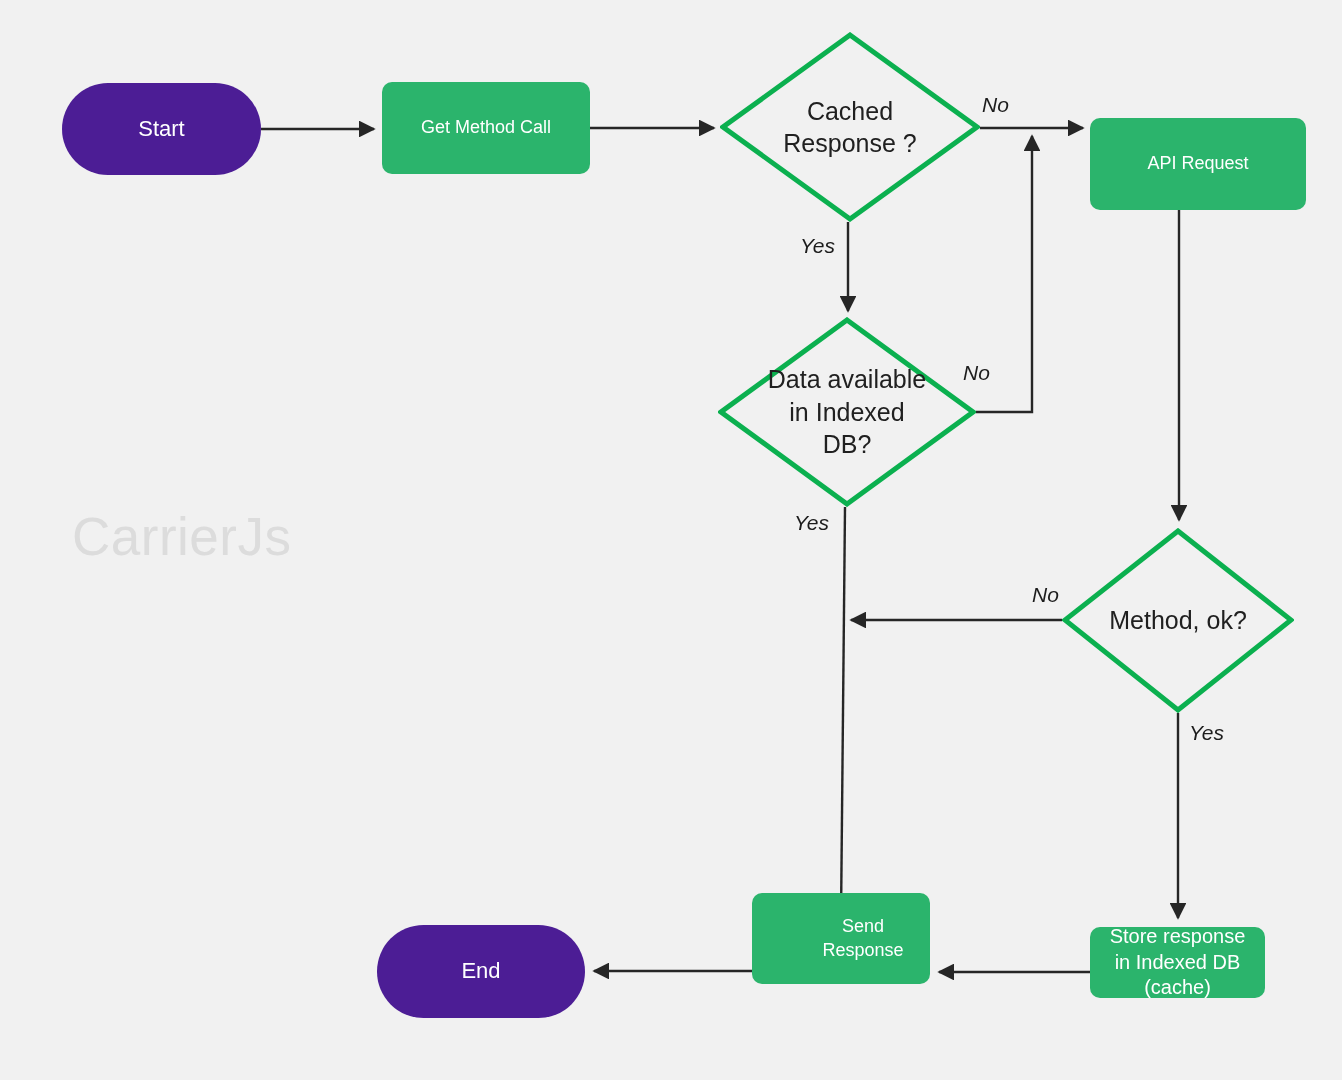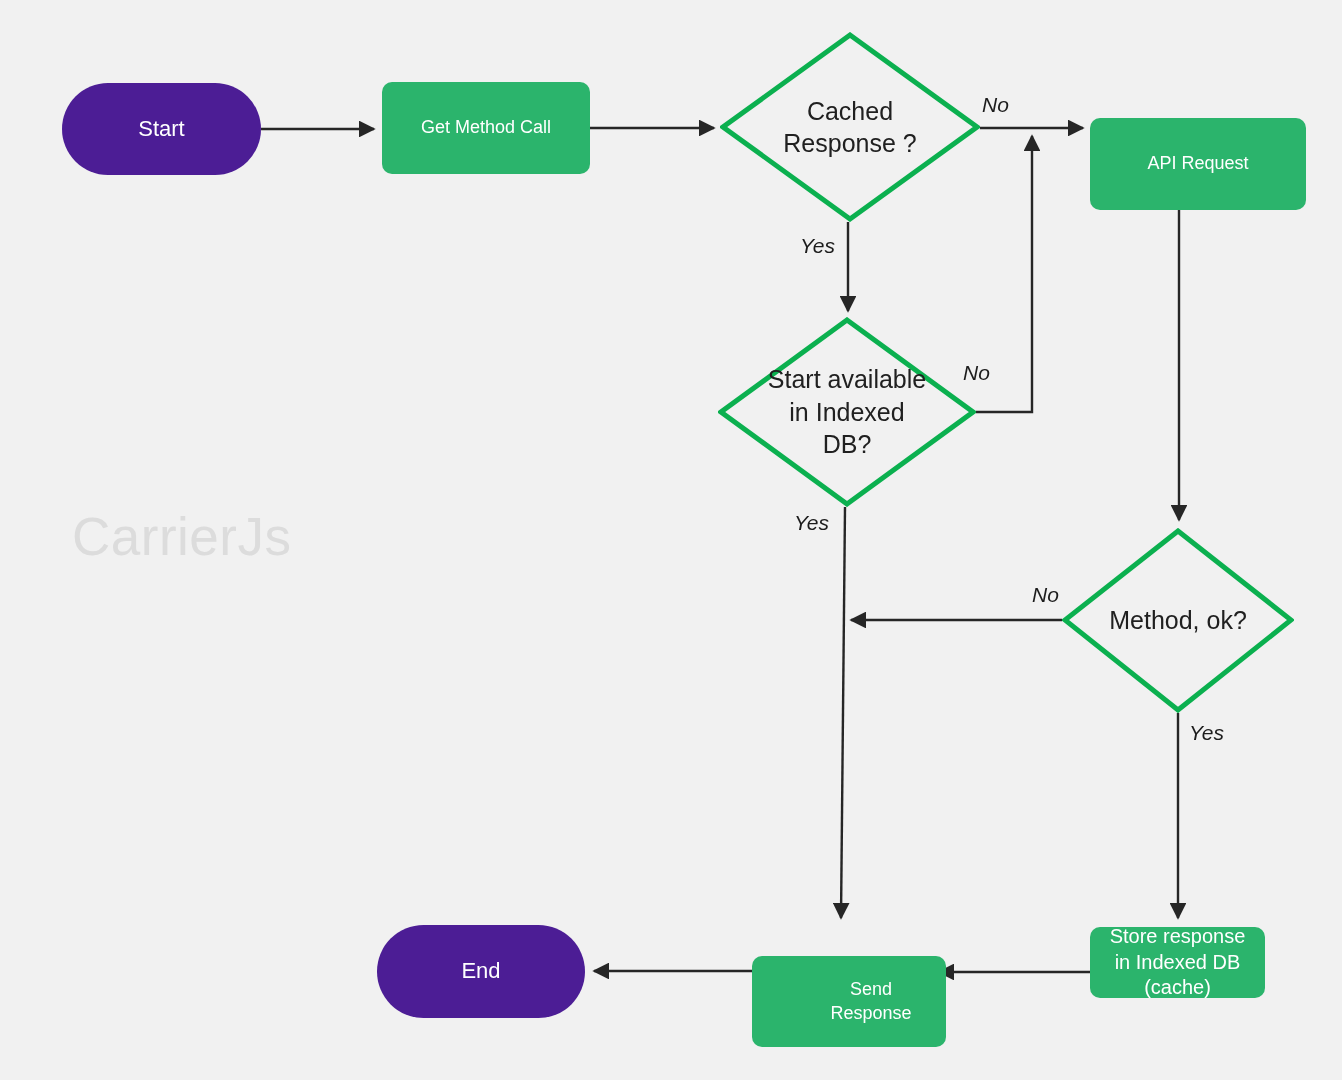--- a/index.html
+++ b/index.html
@@ -148,39 +148,39 @@
   </div>
 
   <div class="node process" style="left:1090px; top:82px; width:216px; height:92px;margin-top:36px;">
     <span>API Request</span>
   </div>
 
   <div class="decision" style="left:718px; top:317px; width:258px; height:190px;">
     <svg class="dia-shape" viewBox="0 0 258 190" preserveAspectRatio="none">
       <polygon points="129,3 255,95 129,187 3,95" fill="none" stroke="#0bb04f" stroke-width="5"></polygon>
     </svg>
-    <span class="dia-label">Start available
+    <span class="dia-label">Data available
 in Indexed
 DB?</span>
   </div>
 
   <div class="decision" style="left:1062px; top:528px; width:232px; height:185px;">
     <svg class="dia-shape" viewBox="0 0 232 185" preserveAspectRatio="none">
       <polygon points="116,3 229,92 116,182 3,92" fill="none" stroke="#0bb04f" stroke-width="5"></polygon>
     </svg>
     <span class="dia-label">Method, ok?</span>
   </div>
 
   <div class="node process small" style="left:1090px; top:927px; width:175px; height:71px;">
     <span style="white-space:pre-line">Store response
 in Indexed DB
 (cache)</span>
   </div>
 
-  <div class="node process" style="left:752px; top:956px; width:194px; height:91px;padding-left:44px;">
+  <div class="node process" style="left:752px; top:893px; width:178px; height:91px;padding-left:44px;">
     <span style="white-space:pre-line">Send
 Response</span>
   </div>
 
   <div class="node terminator" style="left:377px; top:925px; width:208px; height:93px;">
     <span>End</span>
   </div>
 
   <div class="edge-label" style="left:982px; top:93px;">No</div>
 

